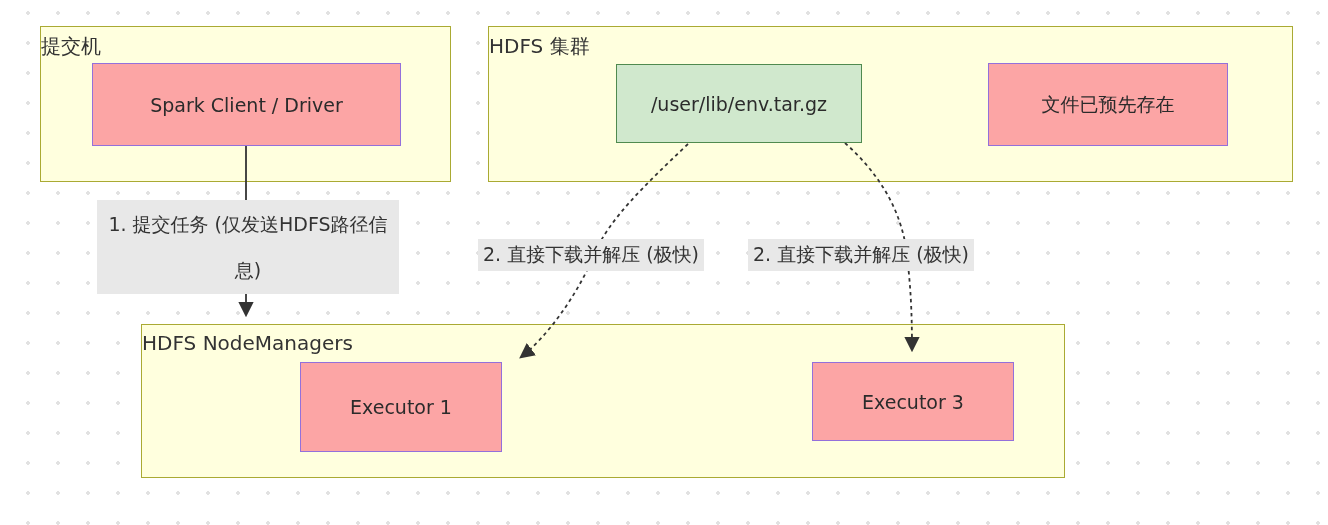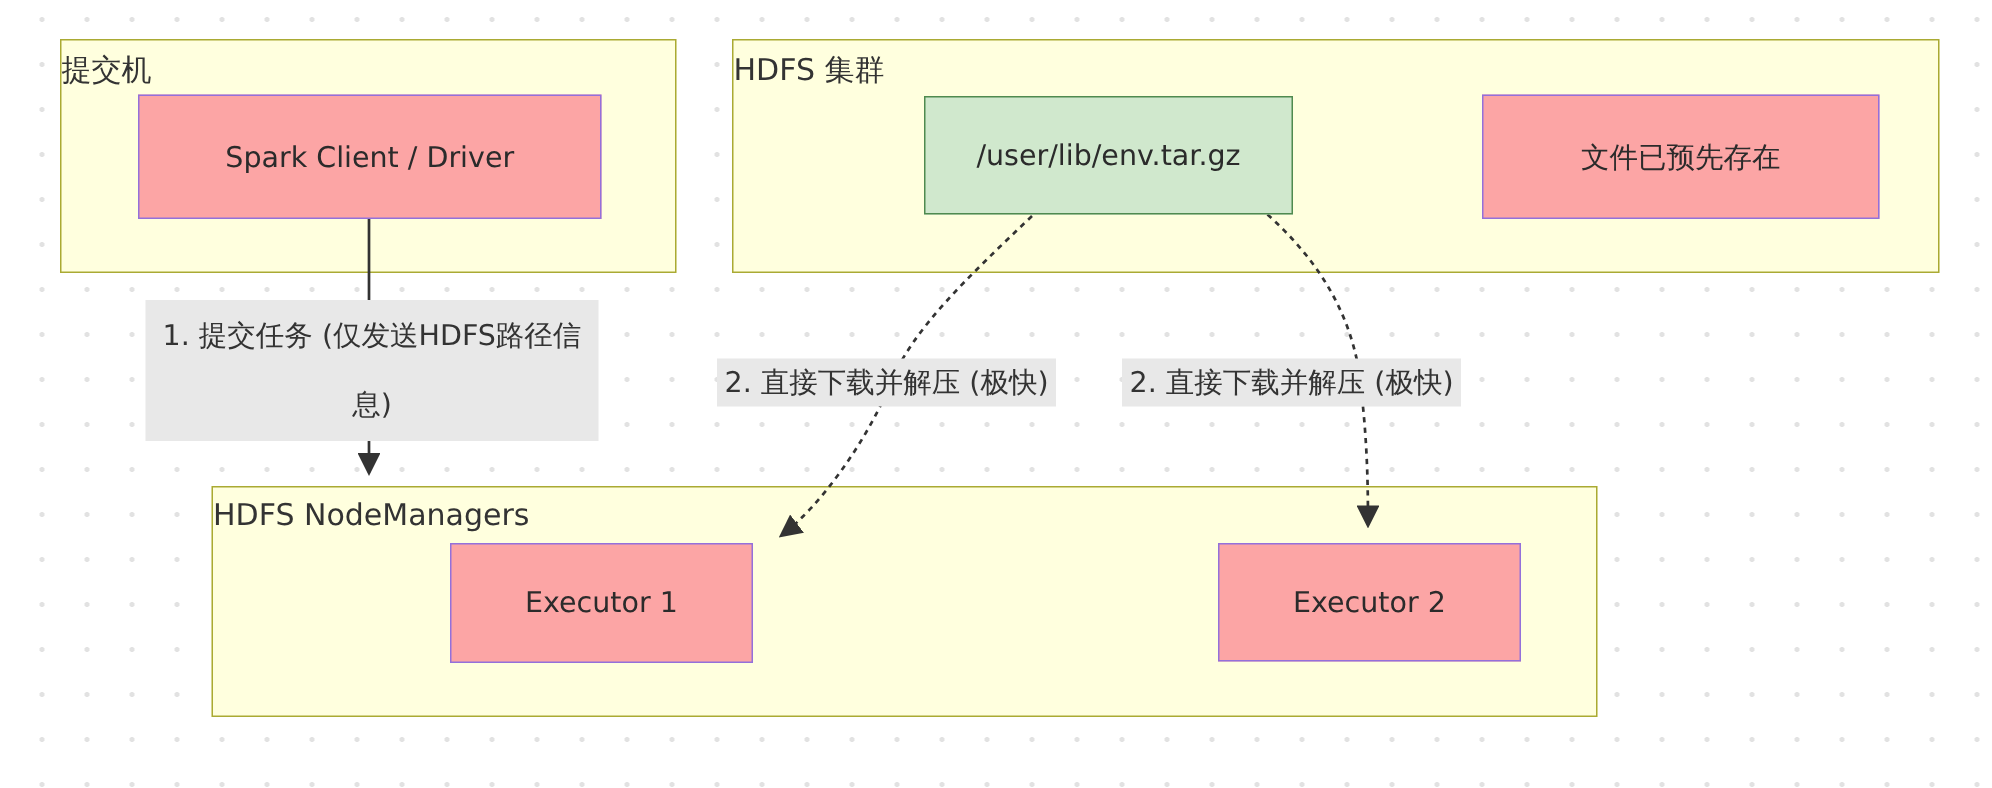--- a/index.html
+++ b/index.html
@@ -87,29 +87,29 @@
 </svg>
 
 <div class="node" style="left:92px;top:63px;width:309px;height:83px;">
   <span>Spark Client / Driver</span>
 </div>
 
 <div class="node green" style="left:616px;top:64px;width:246px;height:79px;">
   <span>/user/lib/env.tar.gz</span>
 </div>
 
-<div class="node" style="left:988px;top:63px;width:265px;height:83px;">
+<div class="node" style="left:988px;top:63px;width:240px;height:83px;">
   <span>文件已预先存在</span>
 </div>
 
-<div class="node" style="left:300px;top:362px;width:202px;height:80px;">
+<div class="node" style="left:300px;top:362px;width:202px;height:90px;">
   <span>Executor 1</span>
 </div>
 
 <div class="node" style="left:812px;top:362px;width:202px;height:79px;">
-  <span>Executor 2</span>
+  <span>Executor 3</span>
 </div>
 
 <div class="edge-label wrap" style="left:97px;top:200px;width:302px;">1. 提交任务 (仅发送HDFS路径信息)</div>
 
 <div class="edge-label" style="left:478px;top:239px;">2. 直接下载并解压 (极快)</div>
 
 <div class="edge-label" style="left:748px;top:239px;">2. 直接下载并解压 (极快)</div>
 
 </body></html>

